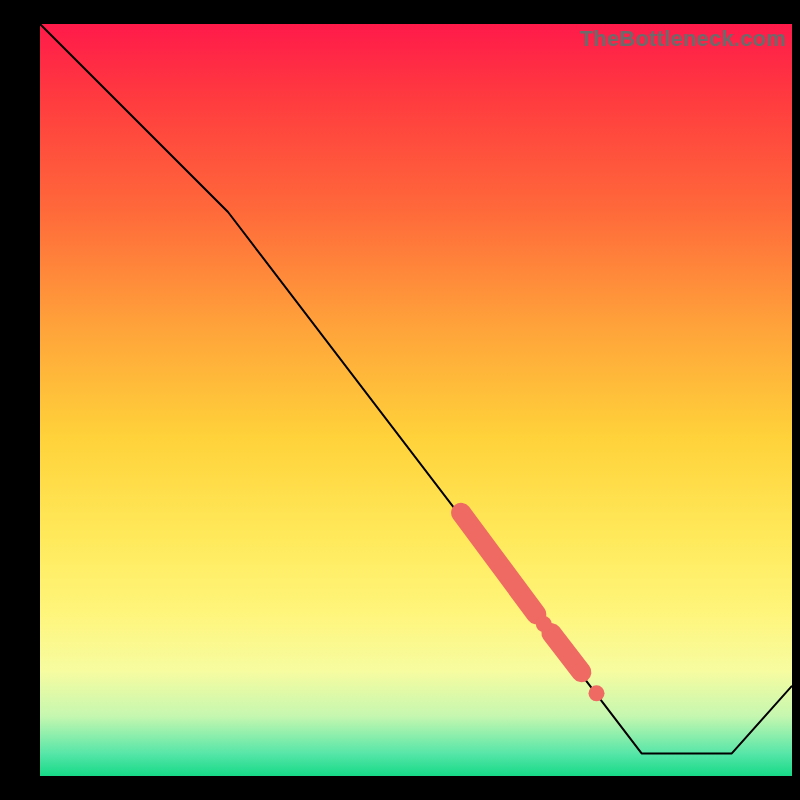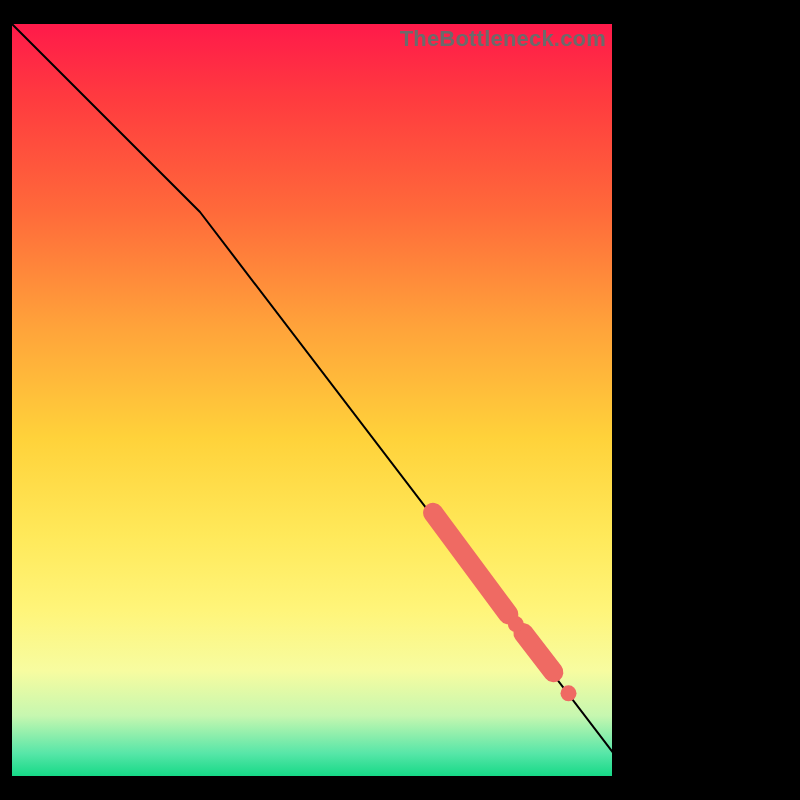--- a/index.html
+++ b/index.html
@@ -5,23 +5,23 @@
   * { margin: 0; padding: 0; box-sizing: border-box; }
   html, body { width: 800px; height: 800px; background: #000; overflow: hidden; }
   .frame {
     position: relative;
     width: 800px;
     height: 800px;
     background: #000;
   }
   .plot {
     position: absolute;
-    left: 12px;
+    left: 40px;
     top: 24px;
-    width: 600px;
+    width: 752px;
     height: 752px;
     background: linear-gradient(
       to bottom,
       #ff1a4a 0%,
       #ff3b3f 10%,
       #ff6a3a 25%,
       #ffa23a 40%,
       #ffd23a 55%,
       #ffe95a 68%,
       #fff57a 78%,

